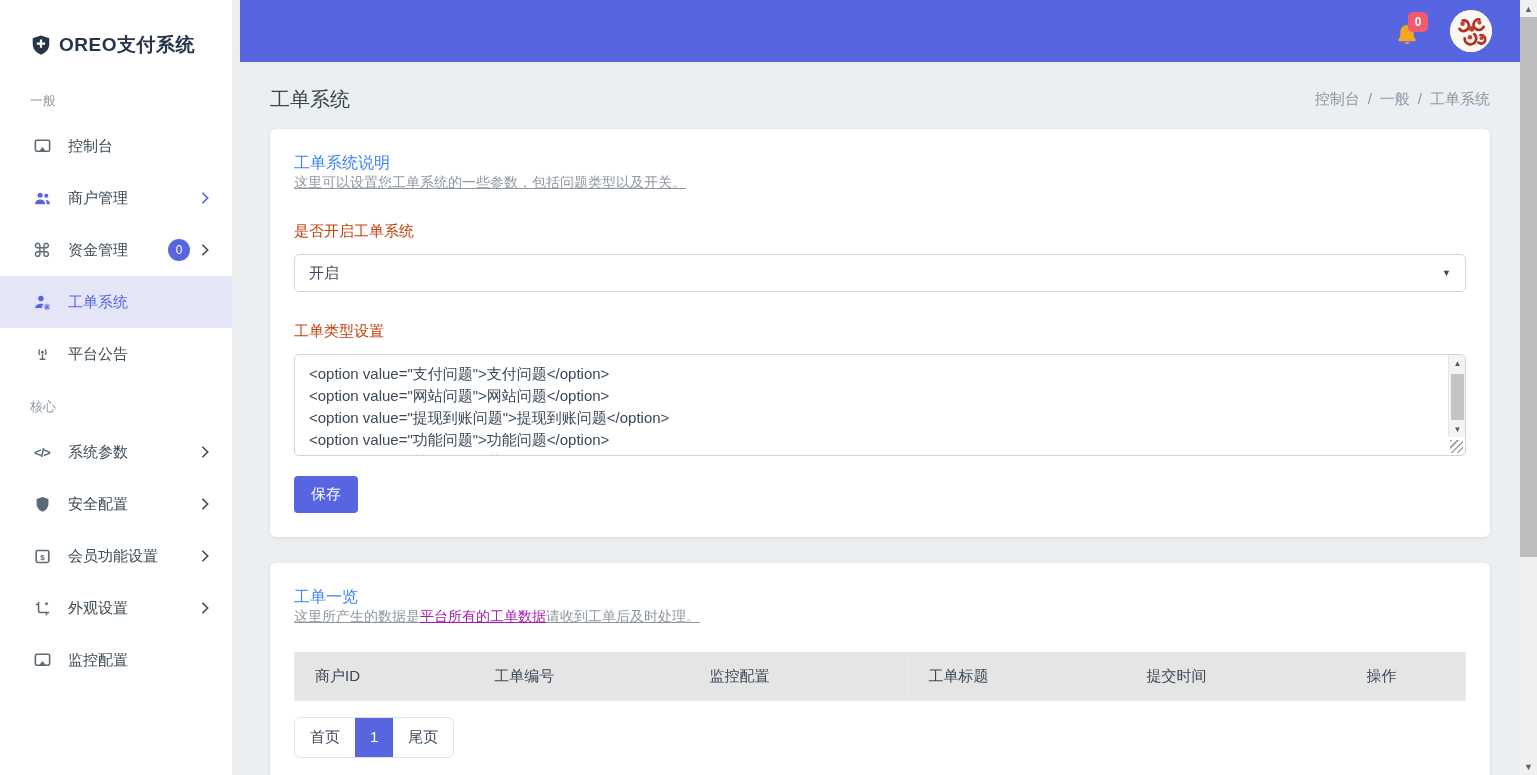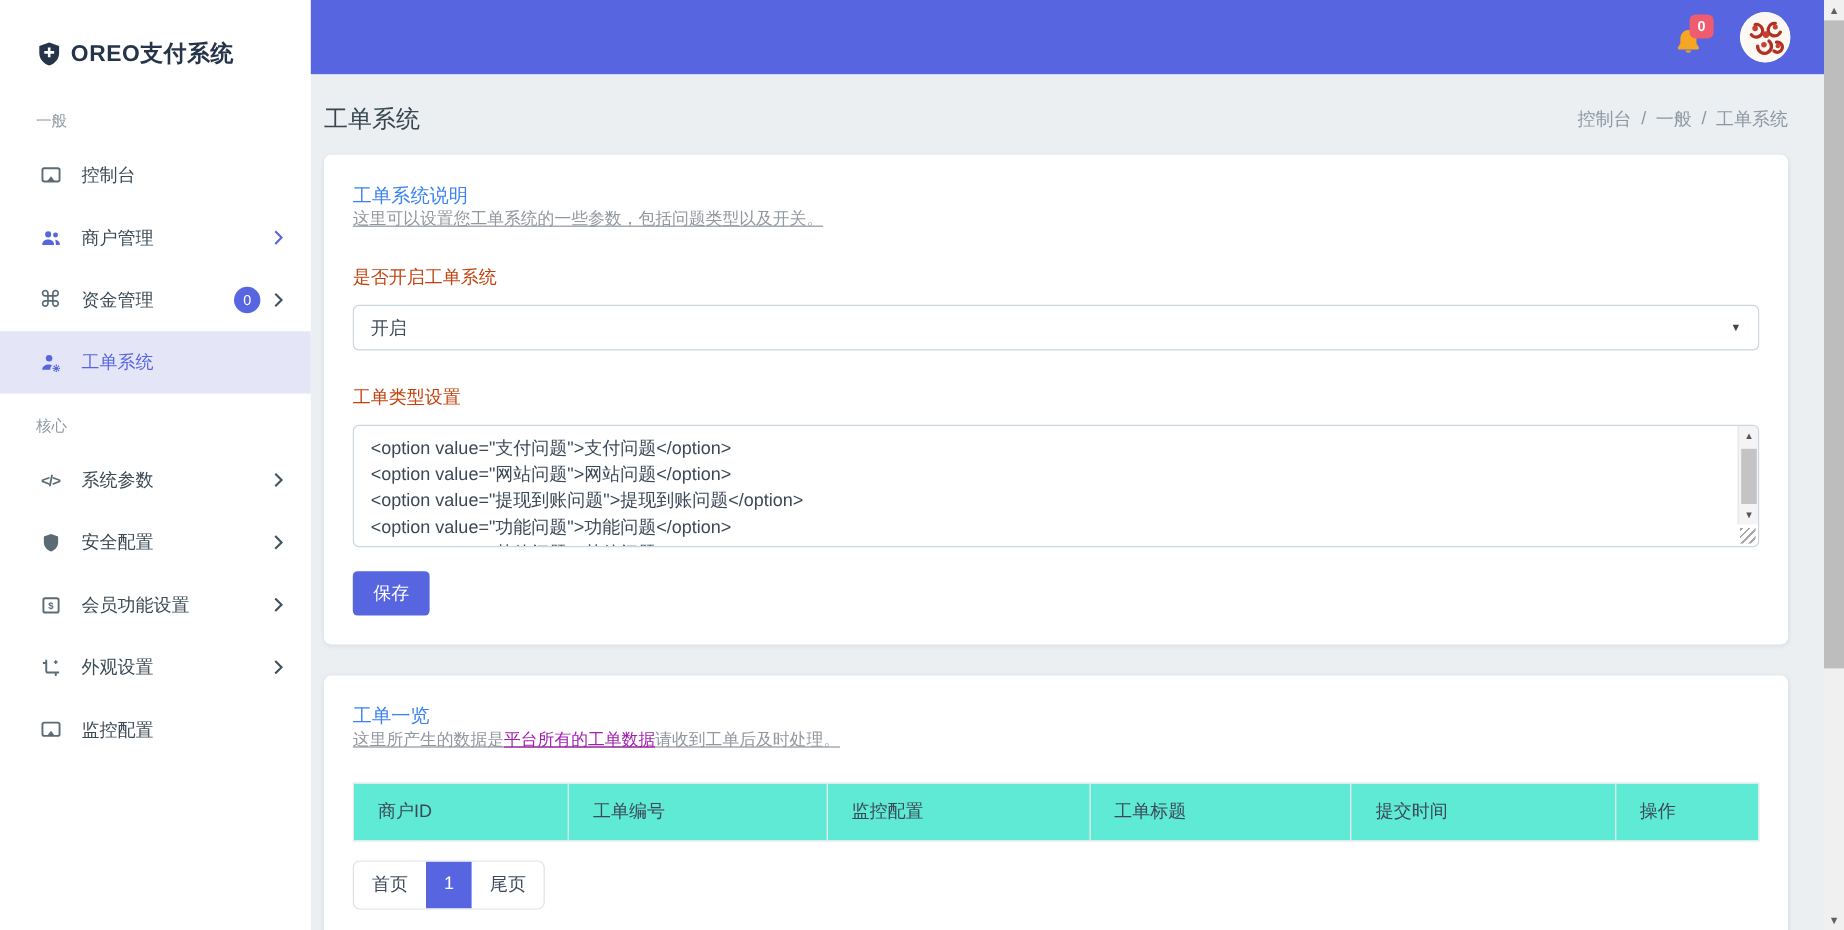--- a/index.html
+++ b/index.html
@@ -1,20 +1,20 @@
 <!DOCTYPE html>
 <html><head>
 <meta charset="utf-8">
 <style>
   * { margin:0; padding:0; box-sizing:border-box; }
   html,body { width:1537px; height:775px; overflow:hidden; }
   body { font-family:"Liberation Sans","DejaVu Sans",sans-serif; background:#eceff1; position:relative; }
 
   
-  .sidebar { position:absolute; left:0; top:0; bottom:0; width:259px; background:#fff; z-index:3; }
+  .sidebar { position:absolute; left:0; top:0; bottom:0; width:232px; background:#fff; z-index:3; }
   .brand { display:flex; align-items:center; gap:7px; padding:32px 0 0 30px; }
   .brand svg { width:22px; height:22px; }
   .brand-name { font-size:19px; font-weight:bold; color:#26344a; letter-spacing:.5px; }
   .nav-section-label { color:#8f9aa3; font-size:13px; padding-left:30px; margin-top:34px; }
   .nav-list { list-style:none; margin-top:10px; }
   .nav-item { height:52px; display:flex; align-items:center; padding:0 22px 0 30px; cursor:pointer; color:#3c4a54; }
   .nav-item .nicon { width:24px; height:20px; display:flex; align-items:center; justify-content:center; color:#5a6b76; flex:0 0 24px; }
   .nav-item .nicon svg { width:19px; height:19px; }
   .nav-item .glyph { font-size:19px; line-height:1; color:#5a6b76; }
   .nav-item .glyph.code { font-size:13px; font-weight:bold; letter-spacing:-1px; }
@@ -59,21 +59,21 @@
   .ta-up, .ta-down { position:absolute; left:0; width:17px; height:16px; display:flex; align-items:center; justify-content:center; font-size:8px; color:#555; cursor:pointer; }
   .ta-up { top:0; } .ta-down { bottom:0; }
   .ta-thumb { position:absolute; left:2px; top:19px; width:13px; height:46px; background:#c4c4c4; cursor:pointer; }
   .ta-grip { position:absolute; right:2px; bottom:2px; width:13px; height:13px; background:repeating-linear-gradient(-45deg, transparent 0 3px, #a8a8a8 3px 4.5px); cursor:nwse-resize; }
 
   .btn-save { margin-top:20px; display:inline-block; background:#5766e0; color:#fff; border:none; border-radius:4px; padding:9px 17px; font-size:15px; font-family:inherit; cursor:pointer; }
 
   .link { color:#a21caf; text-decoration:underline; cursor:pointer; }
 
   .order-table { width:100%; border-collapse:collapse; margin-top:26px; }
-  .order-table th { border:1px solid #e9e9e9; font-size:15px; font-weight:500; color:#3c4858; text-align:left; padding:14px 20px; height:48px; background:#5eead4; }
+  .order-table th { border:1px solid #e9e9e9; font-size:15px; font-weight:500; color:#3c4858; text-align:left; padding:14px 20px; height:48px; background:#e5e5e5; }
 
   .pagination { display:inline-flex; margin-top:16px; border:1px solid #dde3e8; border-radius:6px; overflow:hidden; background:#fff; }
   .page-btn { padding:10px 15px; font-size:15px; color:#3c4858; cursor:pointer; }
   .page-btn.current { background:#5766e0; color:#fff; }
 
   
   .win-scrollbar { position:absolute; right:0; top:0; bottom:0; width:17px; background:#f0f0f0; z-index:4; }
   .ws-up, .ws-down { position:absolute; left:0; width:17px; height:17px; display:flex; align-items:center; justify-content:center; font-size:9px; color:#606060; cursor:pointer; }
   .ws-up { top:0; } .ws-down { bottom:0; }
   .ws-thumb { position:absolute; left:0; top:17px; width:17px; height:540px; background:#bdbdbd; cursor:pointer; }
@@ -130,20 +130,29 @@
           <svg viewBox="0 0 24 24" fill="currentColor">
             <circle cx="10" cy="7" r="3.4"></circle>
             <path d="M2.8 19c0-3.2 3.2-5.3 7.2-5.3 1.2 0 2.3.2 3.2.6-1.2 1-1.9 2.4-1.9 4v.7z"></path>
             <g>
               <circle cx="17.6" cy="17.6" r="2"></circle>
               <path d="M17.6 13.6v1.6M17.6 20v1.6M21.5 17.6h-1.6M15.3 17.6h-1.6M20.4 14.8l-1.2 1.2M16 19.2l-1.2 1.2M20.4 20.4l-1.2-1.2M16 16l-1.2-1.2" stroke="currentColor" stroke-width="1.4"></path>
             </g>
           </svg>
         </span>
       <span class="nav-label">工单系统</span>
+    </li>
+    <li class="nav-item">
+      <span class="nicon">
+          <svg viewBox="0 0 24 24" fill="none" stroke="currentColor" stroke-width="1.7">
+            <circle cx="12" cy="9" r="1.7" fill="currentColor" stroke="none"></circle>
+            <path d="M8.8 12.2a4.5 4.5 0 0 1 0-6.4M15.2 5.8a4.5 4.5 0 0 1 0 6.4M12 11v7M8.5 18h7"></path>
+          </svg>
+        </span>
+      <span class="nav-label">平台公告</span>
     </li>
   </ul>
 
   <div class="nav-section-label" style="margin-top:18px;">核心</div>
   <ul class="nav-list">
     <li class="nav-item">
       <span class="nicon">
           <span class="glyph code">&lt;/&gt;</span>
         </span>
       <span class="nav-label">系统参数</span>

